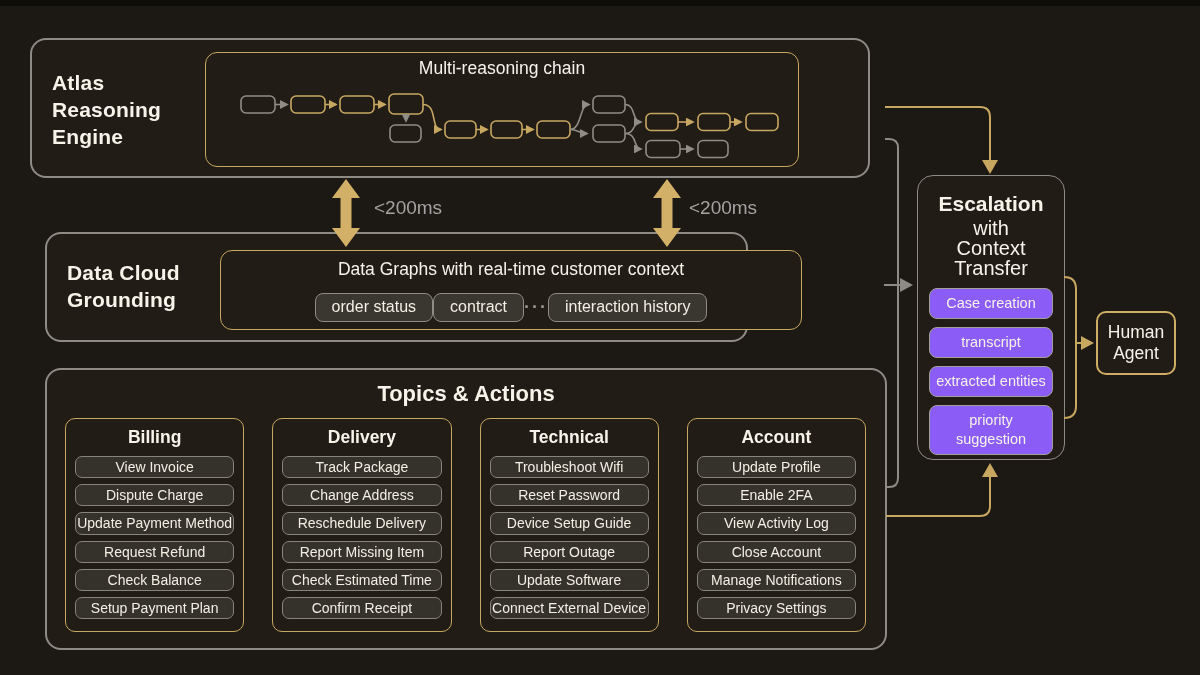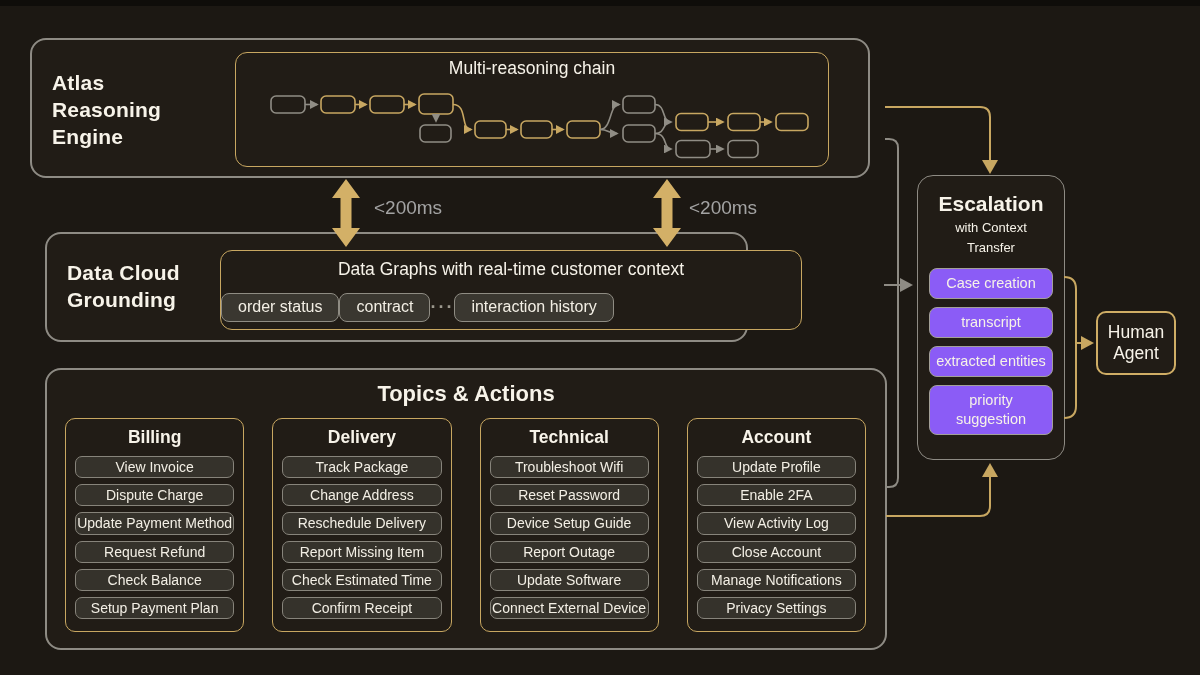--- a/index.html
+++ b/index.html
@@ -14,42 +14,42 @@
     position:absolute;background:#211c16;
     border:2px solid #8e8b84;border-radius:16px;box-sizing:border-box;
   }
   .gold-box{
     position:absolute;border:1.5px solid #c8a761;border-radius:12px;
     box-sizing:border-box;background:#211c16;
   }
   .panel-label{position:absolute;font-weight:bold;font-size:21px;line-height:27px;letter-spacing:.2px;}
   .inner-title{text-align:center;font-size:17.5px;padding-top:8px;white-space:nowrap;}
   
-  .chip-row{position:absolute;left:0;right:0;top:42px;display:flex;align-items:center;gap:0;}
+  .chip-row{position:absolute;left:0;right:0;top:42px;display:flex;justify-content:center;align-items:center;gap:0;}
   .d-chip{
     background:#3a3730;border:1.5px solid #8f8c83;border-radius:8px;
     padding:4px 16px 5px;font-size:16px;white-space:nowrap;color:#f3efe5;
   }
   .dots{color:#9b978d;font-size:18px;letter-spacing:2px;font-weight:bold;}
   
   .topics-title{position:absolute;left:0;right:0;top:11px;text-align:center;font-size:22px;font-weight:bold;}
   .columns{position:absolute;left:18px;right:19px;top:48px;bottom:16px;display:flex;gap:28px;}
   .t-col{
     flex:1;border:1.5px solid #c8a761;border-radius:10px;background:#211c16;
     padding:5px 9px 6px;box-sizing:border-box;display:flex;flex-direction:column;
   }
   .t-col-title{text-align:center;font-size:17.5px;font-weight:bold;margin:3px 0 8px;}
   .t-chip{
     background:#35322b;border:1px solid #87847b;border-radius:7px;
     height:24px;margin-bottom:6px;display:flex;align-items:center;justify-content:center;
     font-size:14px;color:#f3efe5;white-space:nowrap;
   }
   
   .esc-title{text-align:center;font-size:21px;font-weight:bold;margin-top:16px;}
-  .esc-sub{text-align:center;font-size:13px;line-height:20px;margin:2px 18px 10px;}
+  .esc-sub{text-align:center;font-size:20px;line-height:20px;margin:2px 18px 10px;}
   .e-chip{
     background:#8b5cf6;border:1.5px solid #a3a097;border-radius:8px;
     margin:0 11px 8px;padding:5px 6px;text-align:center;
     font-size:14.5px;line-height:19px;color:#f6f2e8;
   }
   
   #human-agent{
     position:absolute;left:1096px;top:311px;width:80px;height:64px;
     border:2px solid #cfad65;border-radius:10px;box-sizing:border-box;
     display:flex;align-items:center;justify-content:center;text-align:center;
@@ -63,21 +63,21 @@
 <body>
 
 <div id="stage">
 
   <div class="panel" style="left:30px;top:38px;width:840px;height:140px;">
     <div class="panel-label" style="left:20px;top:29px;">
       <div>Atlas</div>
       <div>Reasoning</div>
       <div>Engine</div>
     </div>
-    <div class="gold-box" style="left:173px;top:12px;width:594px;height:115px;margin-left:30px;">
+    <div class="gold-box" style="left:173px;top:12px;width:594px;height:115px;">
       <div class="inner-title" style="padding-top:5px;">Multi-reasoning chain</div>
       <svg class="overlay" width="594" height="115" viewBox="0 0 594 115">
         <defs>
           <marker id="mGold" viewBox="0 0 10 10" refX="8" refY="5" markerWidth="5.5" markerHeight="5.5" orient="auto">
             <path d="M0,0 L10,5 L0,10 z" fill="#c8a761"></path>
           </marker>
           <marker id="mGray" viewBox="0 0 10 10" refX="8" refY="5" markerWidth="5.5" markerHeight="5.5" orient="auto">
             <path d="M0,0 L10,5 L0,10 z" fill="#908d85"></path>
           </marker>
         </defs>

